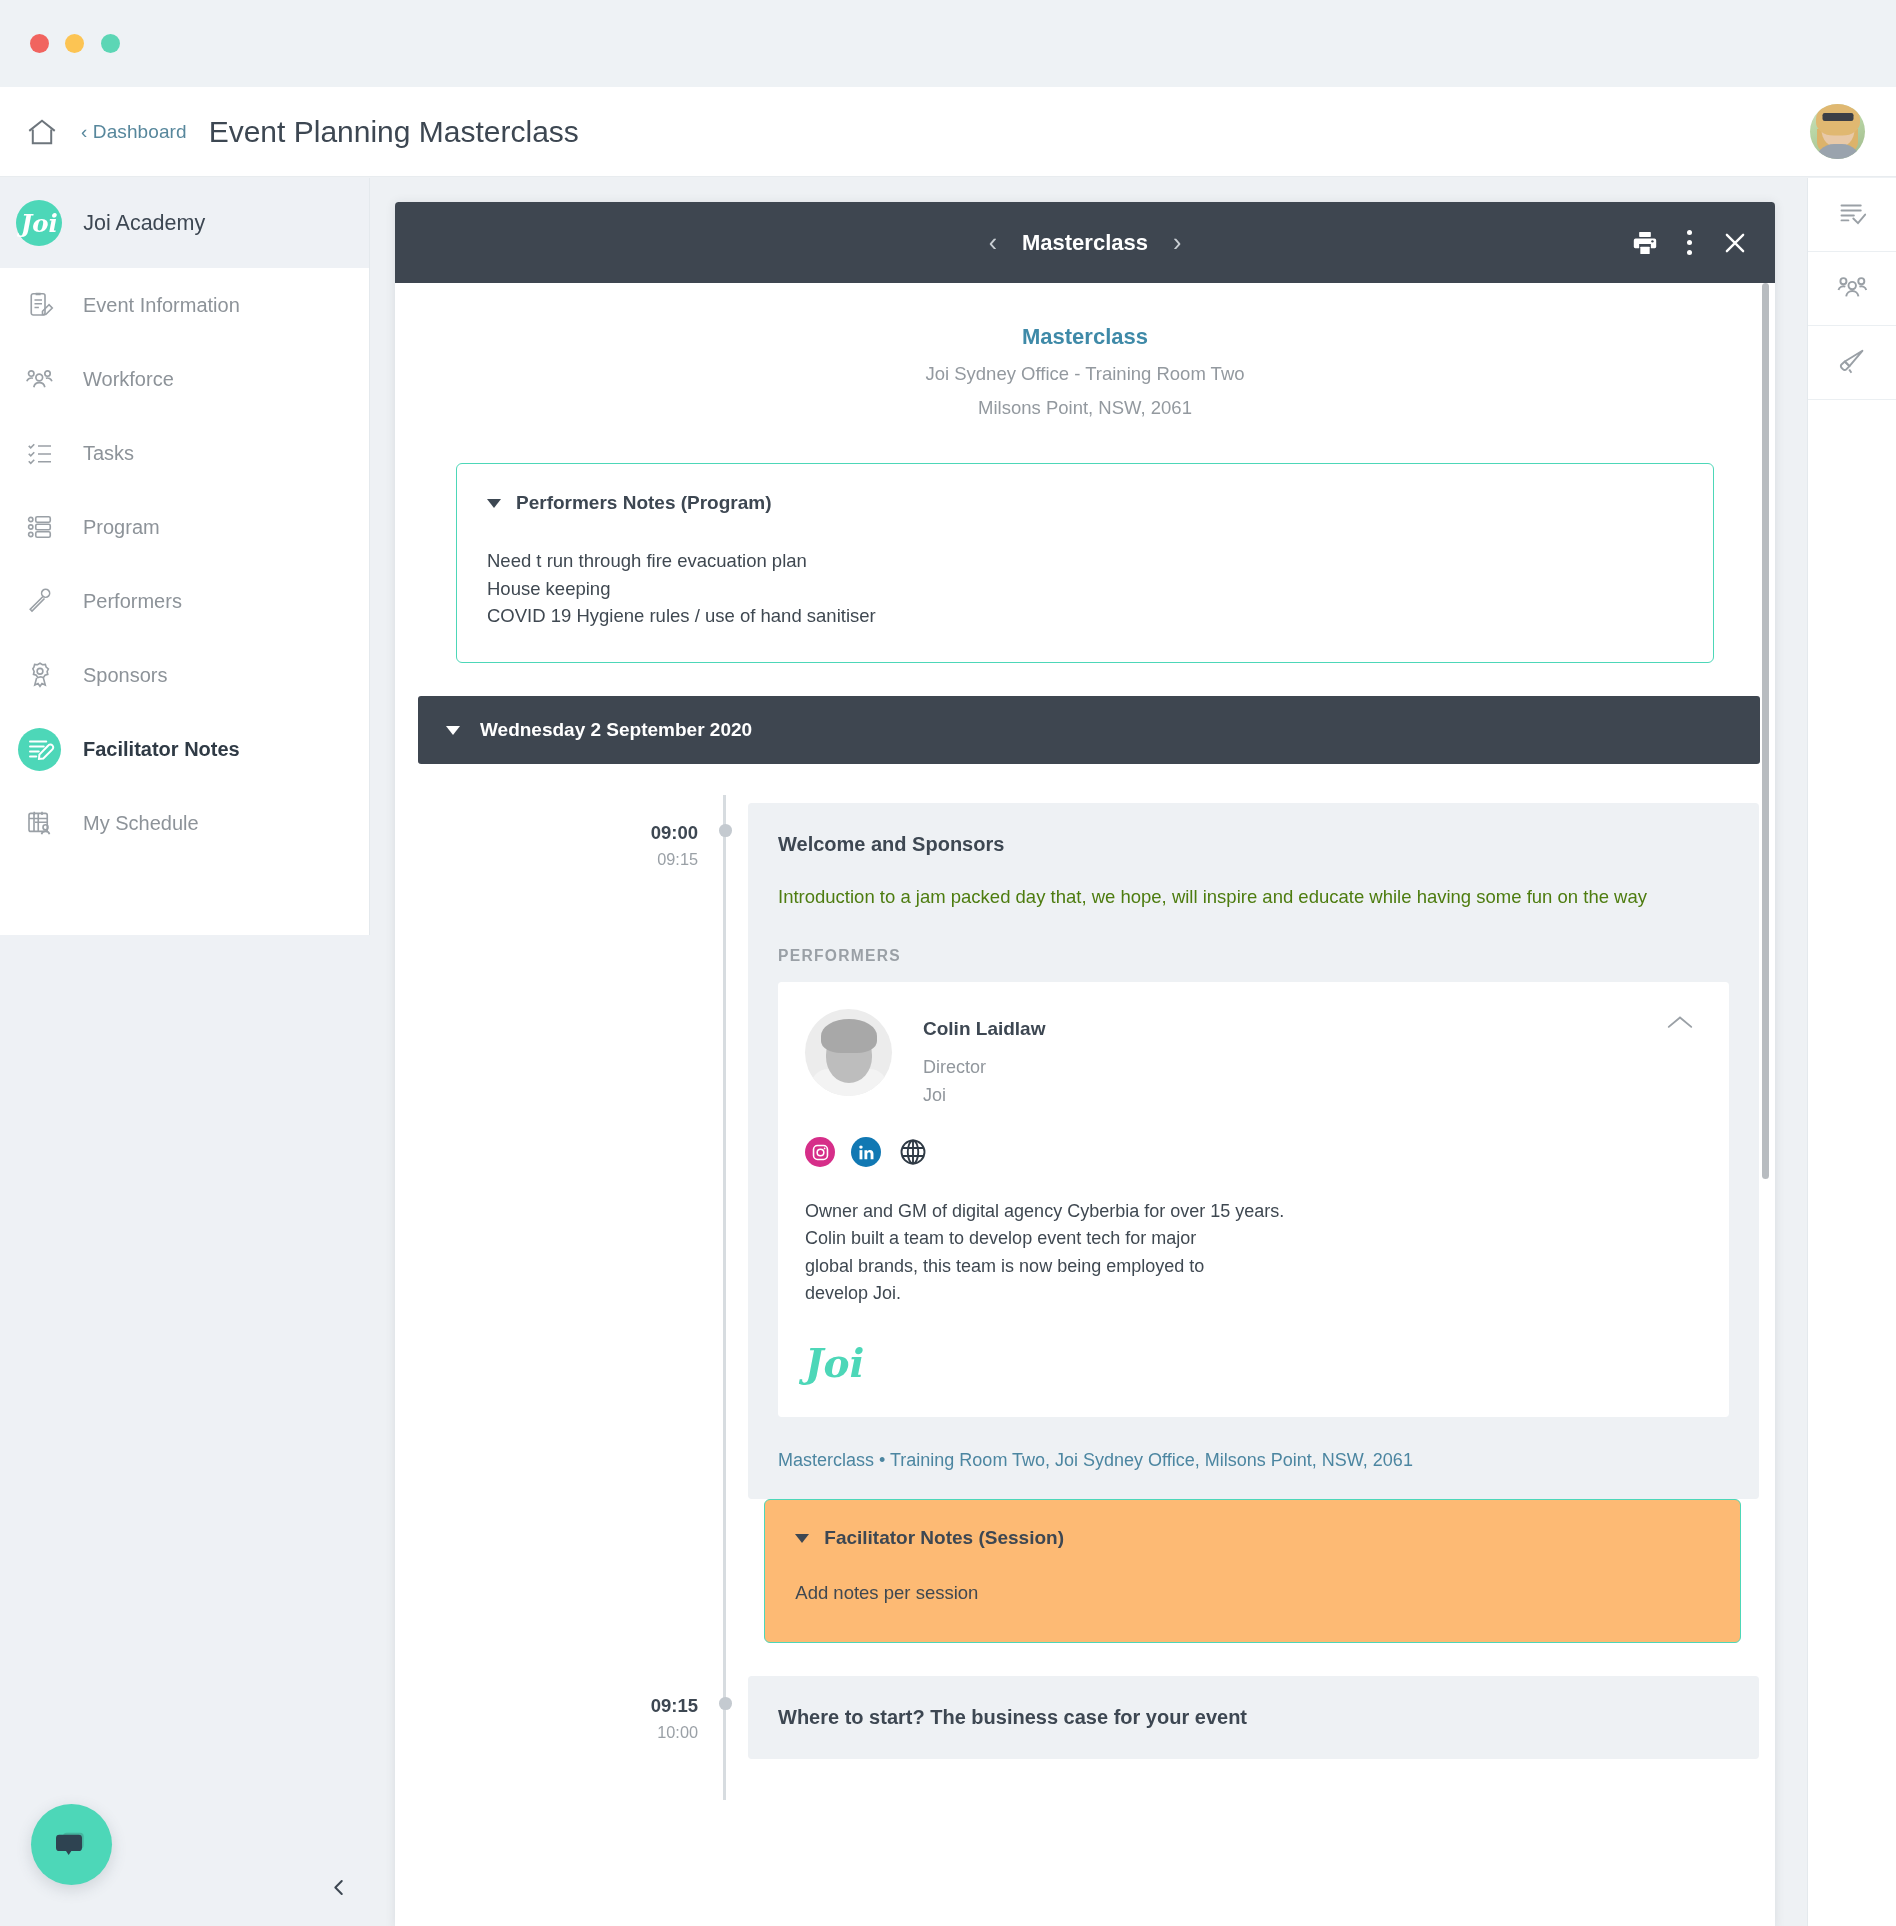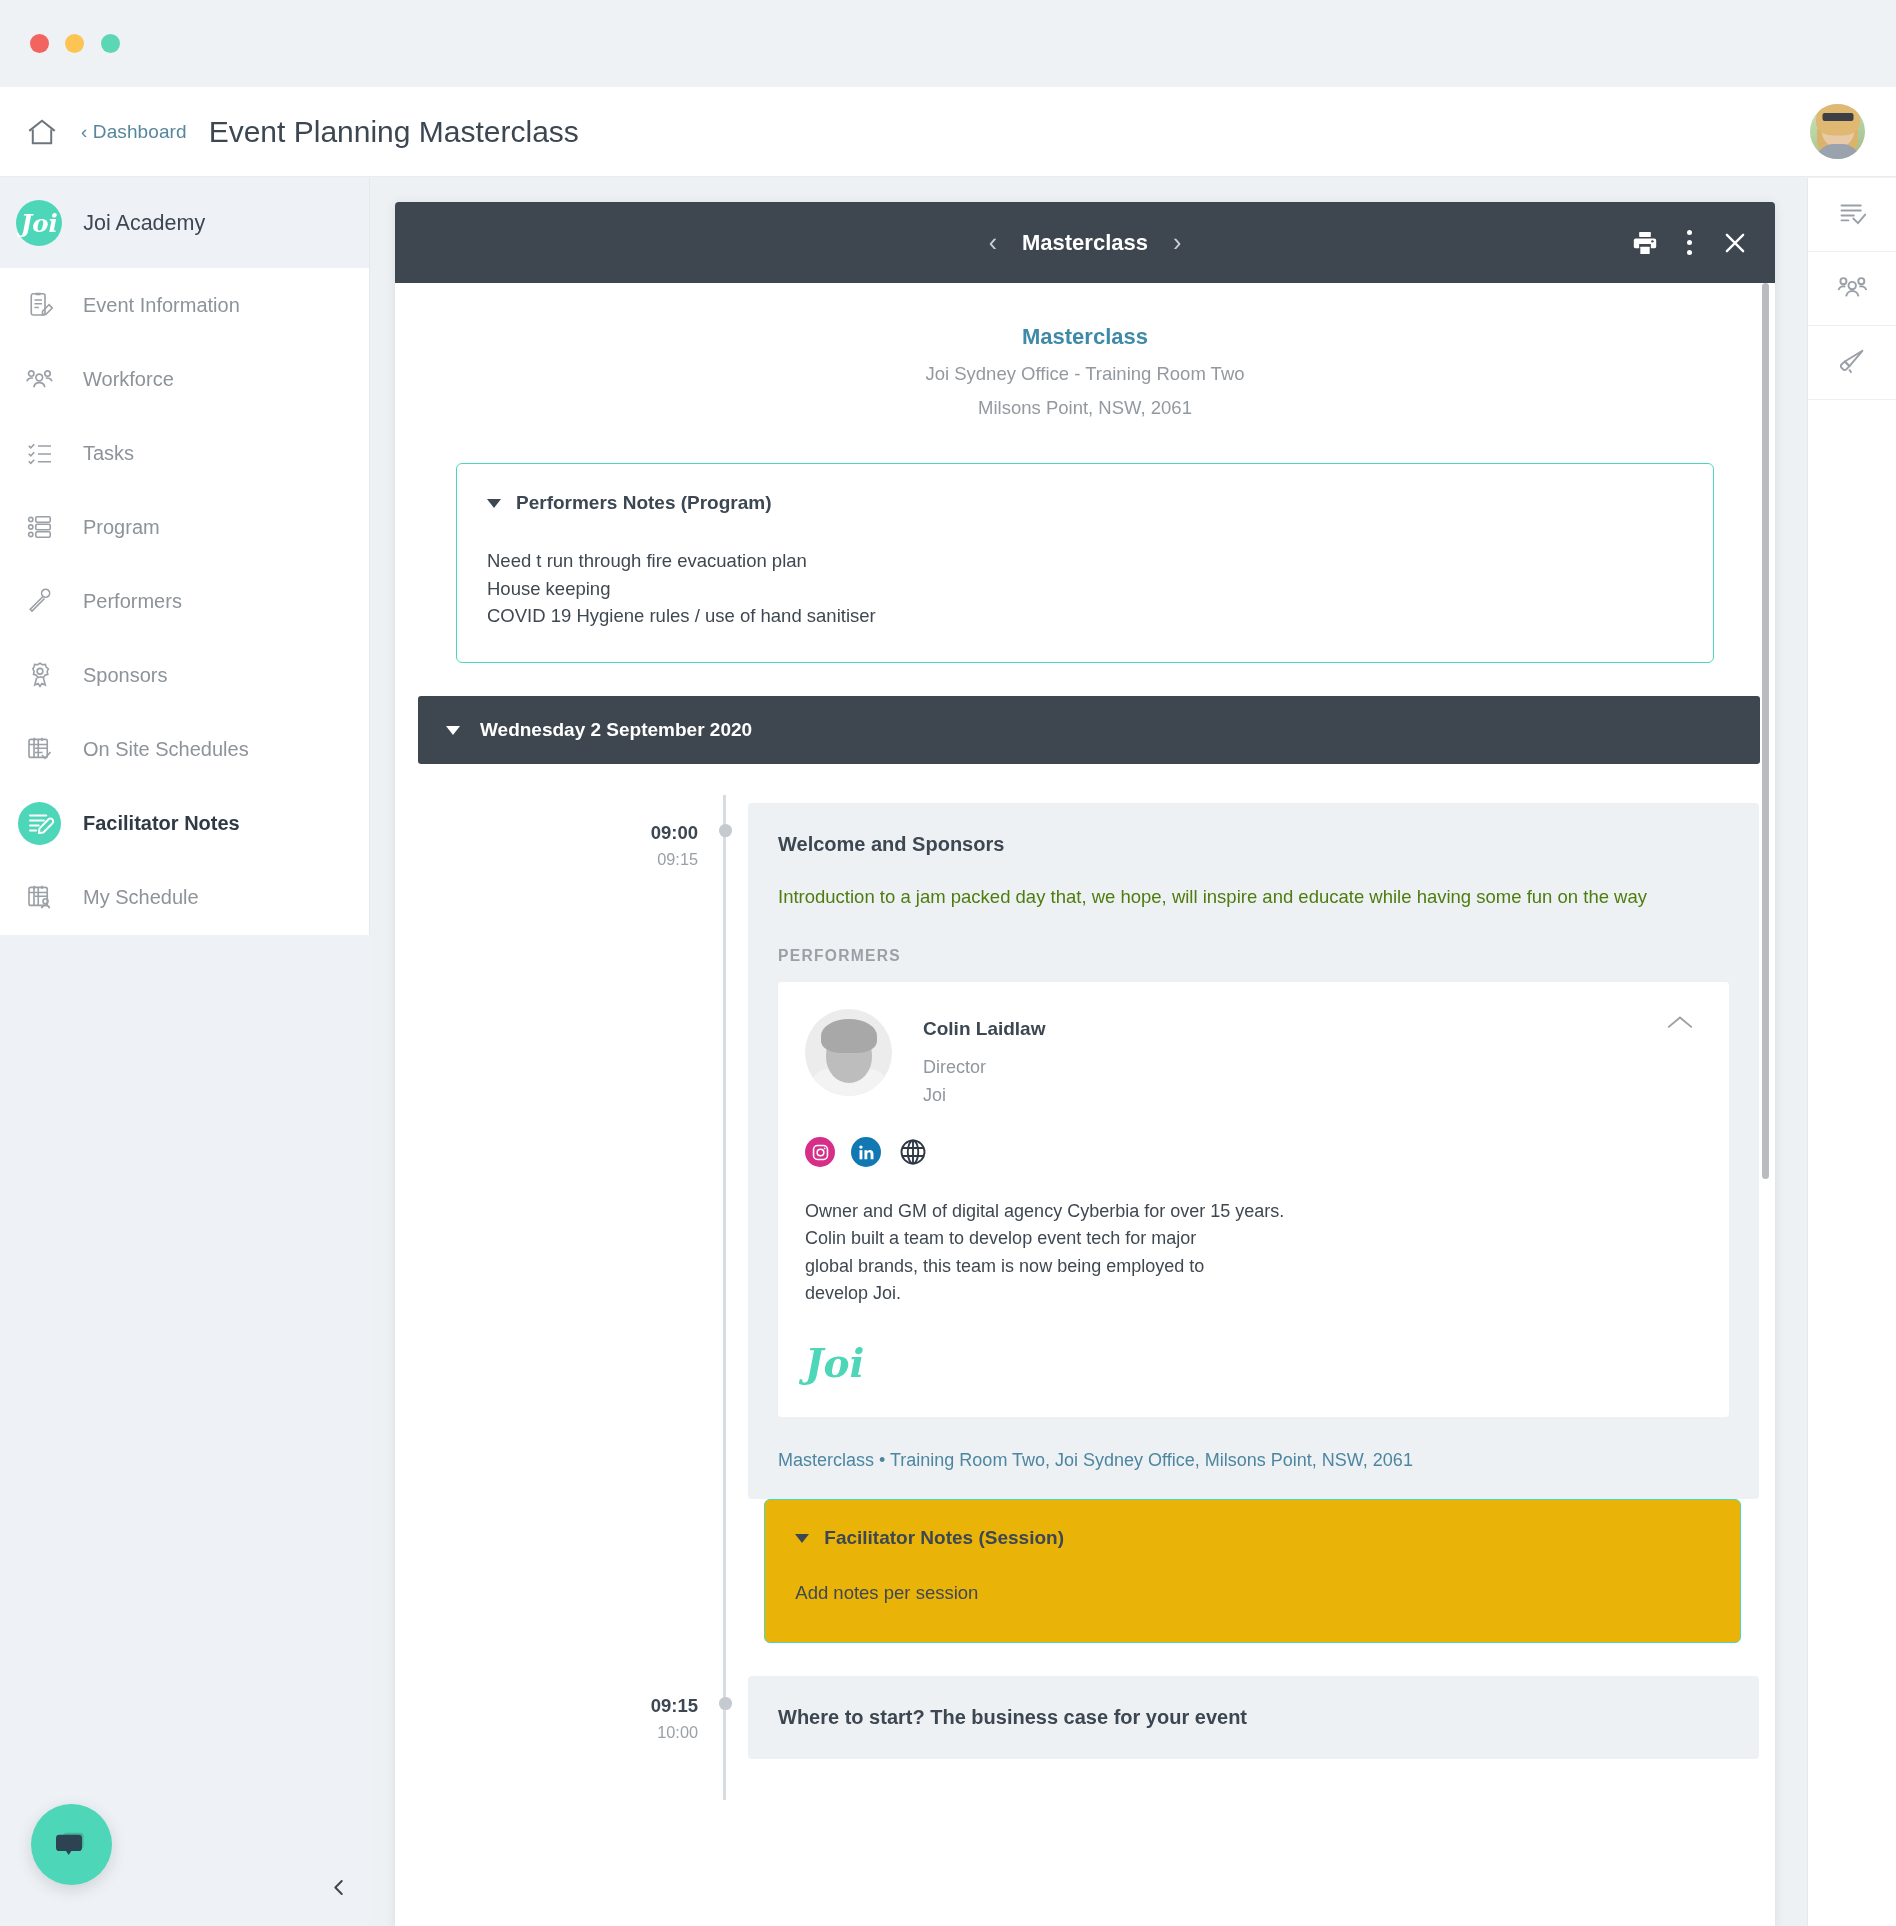--- a/index.html
+++ b/index.html
@@ -321,21 +321,21 @@
     margin-top: 33px; margin-bottom: 28px;
     font-size: 18px; color: #4c86a1; cursor: pointer;
   }
 
   .sess-notes {
     margin: 0 34px 0 16.3px;
     border: 1.5px solid #4dd7b8;
     border-radius: 6px;
     padding: 27px 30px 38px 30px;
     min-height: 138px;
-    background: #eab308;
+    background: #fdba74;
   }
   .sn-body { margin-top: 33px; font-size: 18.5px; color: #3f4851; }
 
   .gap { height: 41px; }
 </style>
 </head>
 <body>
 
 <div class="os-bar">
   <div class="traffic">
@@ -436,31 +436,20 @@
     <span class="nav-ico">
       <svg width="30" height="30" viewBox="0 0 24 24" fill="none" stroke="#9aa0a6" stroke-width="1.3">
         <path d="M12 2.6l2 1.2 2.3-.3.6 2.2 1.8 1.4-1 2.1.5 2.3-2.2.7-1.3 1.9-2.2-.7-2.2.7-1.3-1.9-2.2-.7.5-2.3-1-2.1L7.1 5.7l.6-2.2L10 3.8z"></path>
         <circle cx="12" cy="9" r="2.3"></circle>
         <path d="M9.3 14.3 7.8 20l2.6-1.2L12 21l1.6-2.2 2.6 1.2-1.5-5.7"></path>
       </svg>
     </span>
     <span class="nav-label">Sponsors</span>
   </div>
 
-  <div class="nav-item">
-    <span class="nav-ico">
-      <svg width="30" height="30" viewBox="0 0 24 24" fill="none" stroke="#9aa0a6" stroke-width="1.3">
-        <rect x="3.2" y="4.3" width="14.6" height="14.4" rx="1.4"></rect>
-        <path d="M3.2 8.4h14.6M7.4 3v2.6M13.6 3v2.6M8 11.4h9.8M8 14.8h6"></path>
-        <path d="M7.2 4.3v14.4M10.6 4.3v14.4"></path>
-        <path d="M13.6 16.8l2.4 2.6 4.4-5"></path>
-      </svg>
-    </span>
-    <span class="nav-label">On Site Schedules</span>
-  </div>
 
   <div class="nav-item active">
     <span class="nav-ico">
       <svg width="30" height="30" viewBox="0 0 24 24" fill="none" stroke="#ffffff" stroke-width="1.6" stroke-linecap="round">
         <path d="M4 6h13M4 10h11M4 14h7M4 18h5"></path>
         <path d="M18.4 9.4a2.3 2.3 0 1 1 3.2 3.2l-7 7-3.4.3.3-3.4z" fill="none"></path>
       </svg>
     </span>
     <span class="nav-label">Facilitator Notes</span>
   </div>

